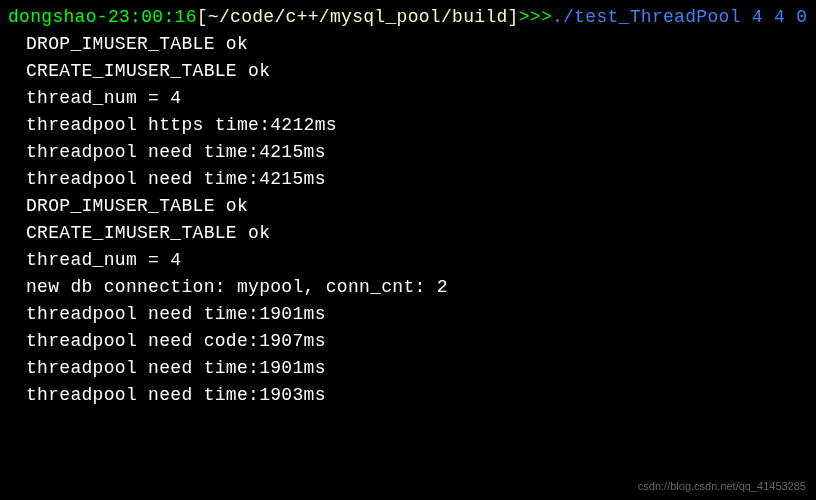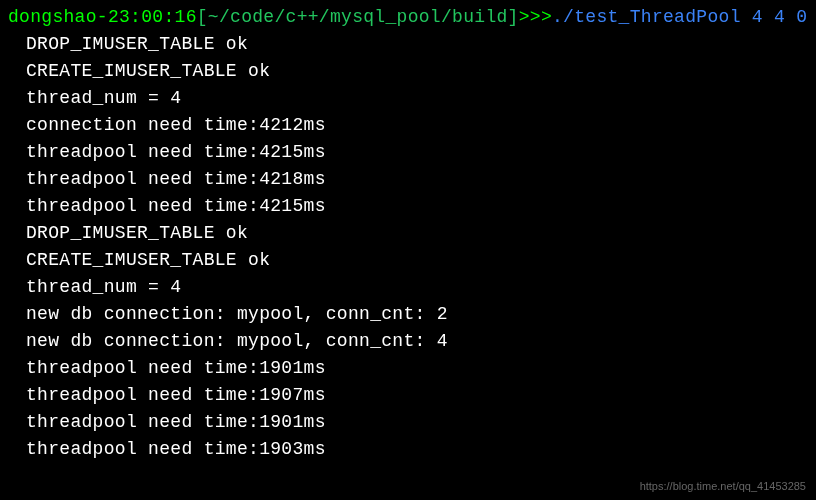--- a/index.html
+++ b/index.html
@@ -20,21 +20,21 @@
       position: relative;
     }
     .line {
       white-space: pre;
       letter-spacing: 0.3px;
     }
     .prompt-user {
       color: #00ff00;
     }
     .prompt-path {
-      color: #22c55e;
+      color: #fef9c3;
     }
     .prompt-marker {
       color: #00ff00;
     }
     .command {
       color: #3b82f6;
     }
     .output {
       color: #ffffff;
       margin-left: 18px;
@@ -50,28 +50,26 @@
     }
   </style>
 </head>
 <body>
 
 <div>
   <div class="line"><span class="prompt-user">dongshao-23:00:16</span><span class="prompt-path">[~/code/c++/mysql_pool/build]</span><span class="prompt-marker">&gt;&gt;&gt;</span><span class="command">./test_ThreadPool 4 4 0</span></div>
   <div class="line output">DROP_IMUSER_TABLE ok</div>
   <div class="line output">CREATE_IMUSER_TABLE ok</div>
   <div class="line output">thread_num = 4</div>
-  <div class="line output">connection need time:4212ms</div>
+  <div class="line output">threadpool https time:4212ms</div>
   <div class="line output">threadpool need time:4215ms</div>
-  <div class="line output">threadpool need time:4218ms</div>
   <div class="line output">threadpool need time:4215ms</div>
   <div class="line output">DROP_IMUSER_TABLE ok</div>
   <div class="line output">CREATE_IMUSER_TABLE ok</div>
   <div class="line output">thread_num = 4</div>
   <div class="line output">new db connection: mypool, conn_cnt: 2</div>
-  <div class="line output">new db connection: mypool, conn_cnt: 4</div>
   <div class="line output">threadpool need time:1901ms</div>
-  <div class="line output">threadpool need time:1907ms</div>
+  <div class="line output">threadpool need code:1907ms</div>
   <div class="line output">threadpool need time:1901ms</div>
   <div class="line output">threadpool need time:1903ms</div>
 </div>
 
-<div class="watermark">https://blog.time.net/qq_41453285</div>
+<div class="watermark">csdn://blog.csdn.net/qq_41453285</div>
 
 </body></html>

